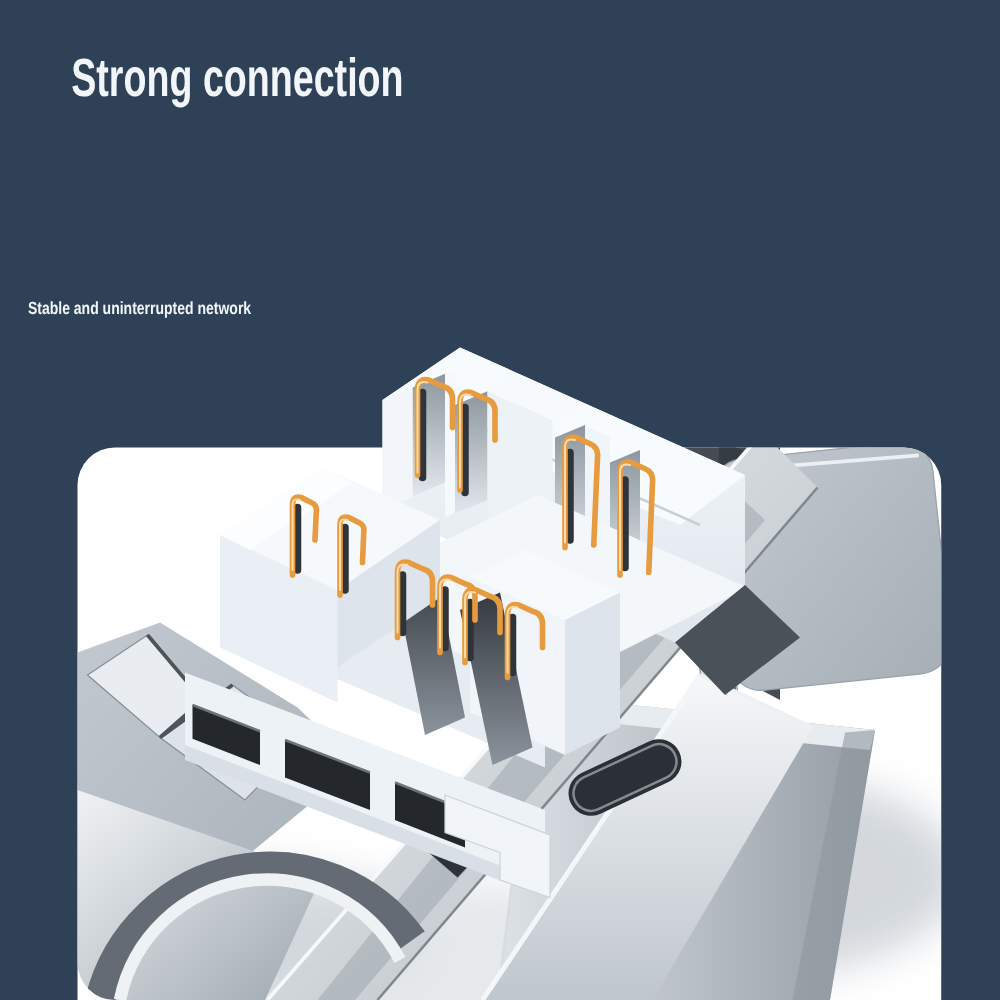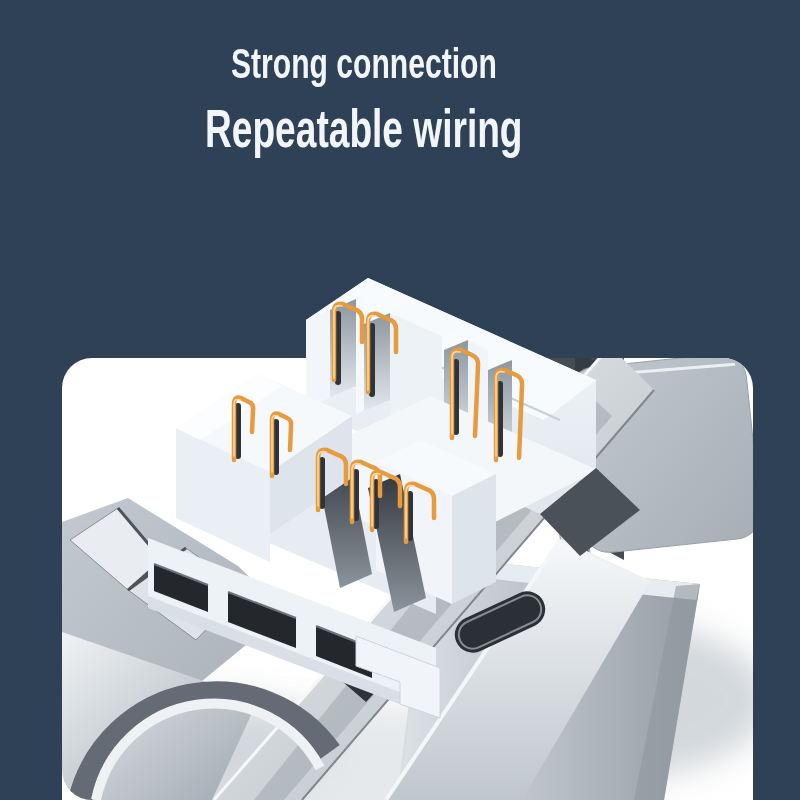--- a/index.html
+++ b/index.html
@@ -1,18 +1,18 @@
 <!DOCTYPE html>
 <html><head>
 <meta charset="utf-8">
 <style>
   html,body{margin:0;padding:0;background:#2e4156;}
   .stage{position:relative;width:800px;height:800px;overflow:hidden;
          background:#2e4156;font-family:"Liberation Sans",sans-serif;}
-  .hero-line{position:absolute;left:0;width:728px;text-align:center;
+  .hero-line{position:absolute;left:0;width:728px;text-align:left;
              color:#f2f6fa;line-height:1.05;}
   .cond{display:inline-block;white-space:nowrap;}
   .line1{top:41px;font-size:43px;font-weight:700;}
   .line1 .cond{transform:scaleX(.70);}
   .line2{top:101px;font-size:53px;font-weight:700;}
   .line2 .cond{transform:scaleX(.70);}
   .desc{top:200px;font-size:18px;font-weight:700;}
   .desc .cond{transform:scaleX(.78);}
   .tag{top:239px;font-size:14px;font-weight:700;}
   .tag .cond{transform:scaleX(.80);}
@@ -21,22 +21,22 @@
   .art{position:absolute;left:0;top:0;width:800px;height:800px;pointer-events:none;}
 </style>
 </head>
 <body>
 
 <div class="stage">
 
   <div class="hero-line line1">
     <span class="cond">Strong connection</span>
   </div>
-  <div class="hero-line line2">
-    <span class="cond">Repeatable wiring</span>
+  <div class="hero-line tag">
+    <span class="cond">Stable and uninterrupted network</span>
   </div>
 
   <div class="card"></div>
 
   <svg class="art" viewBox="0 0 800 800" xmlns="http://www.w3.org/2000/svg">
     <defs>
       <clipPath id="cardClip">
           <rect x="62" y="358" width="691" height="442" rx="30"></rect>
         </clipPath>
       <filter id="soft" x="-60%" y="-60%" width="220%" height="220%">

